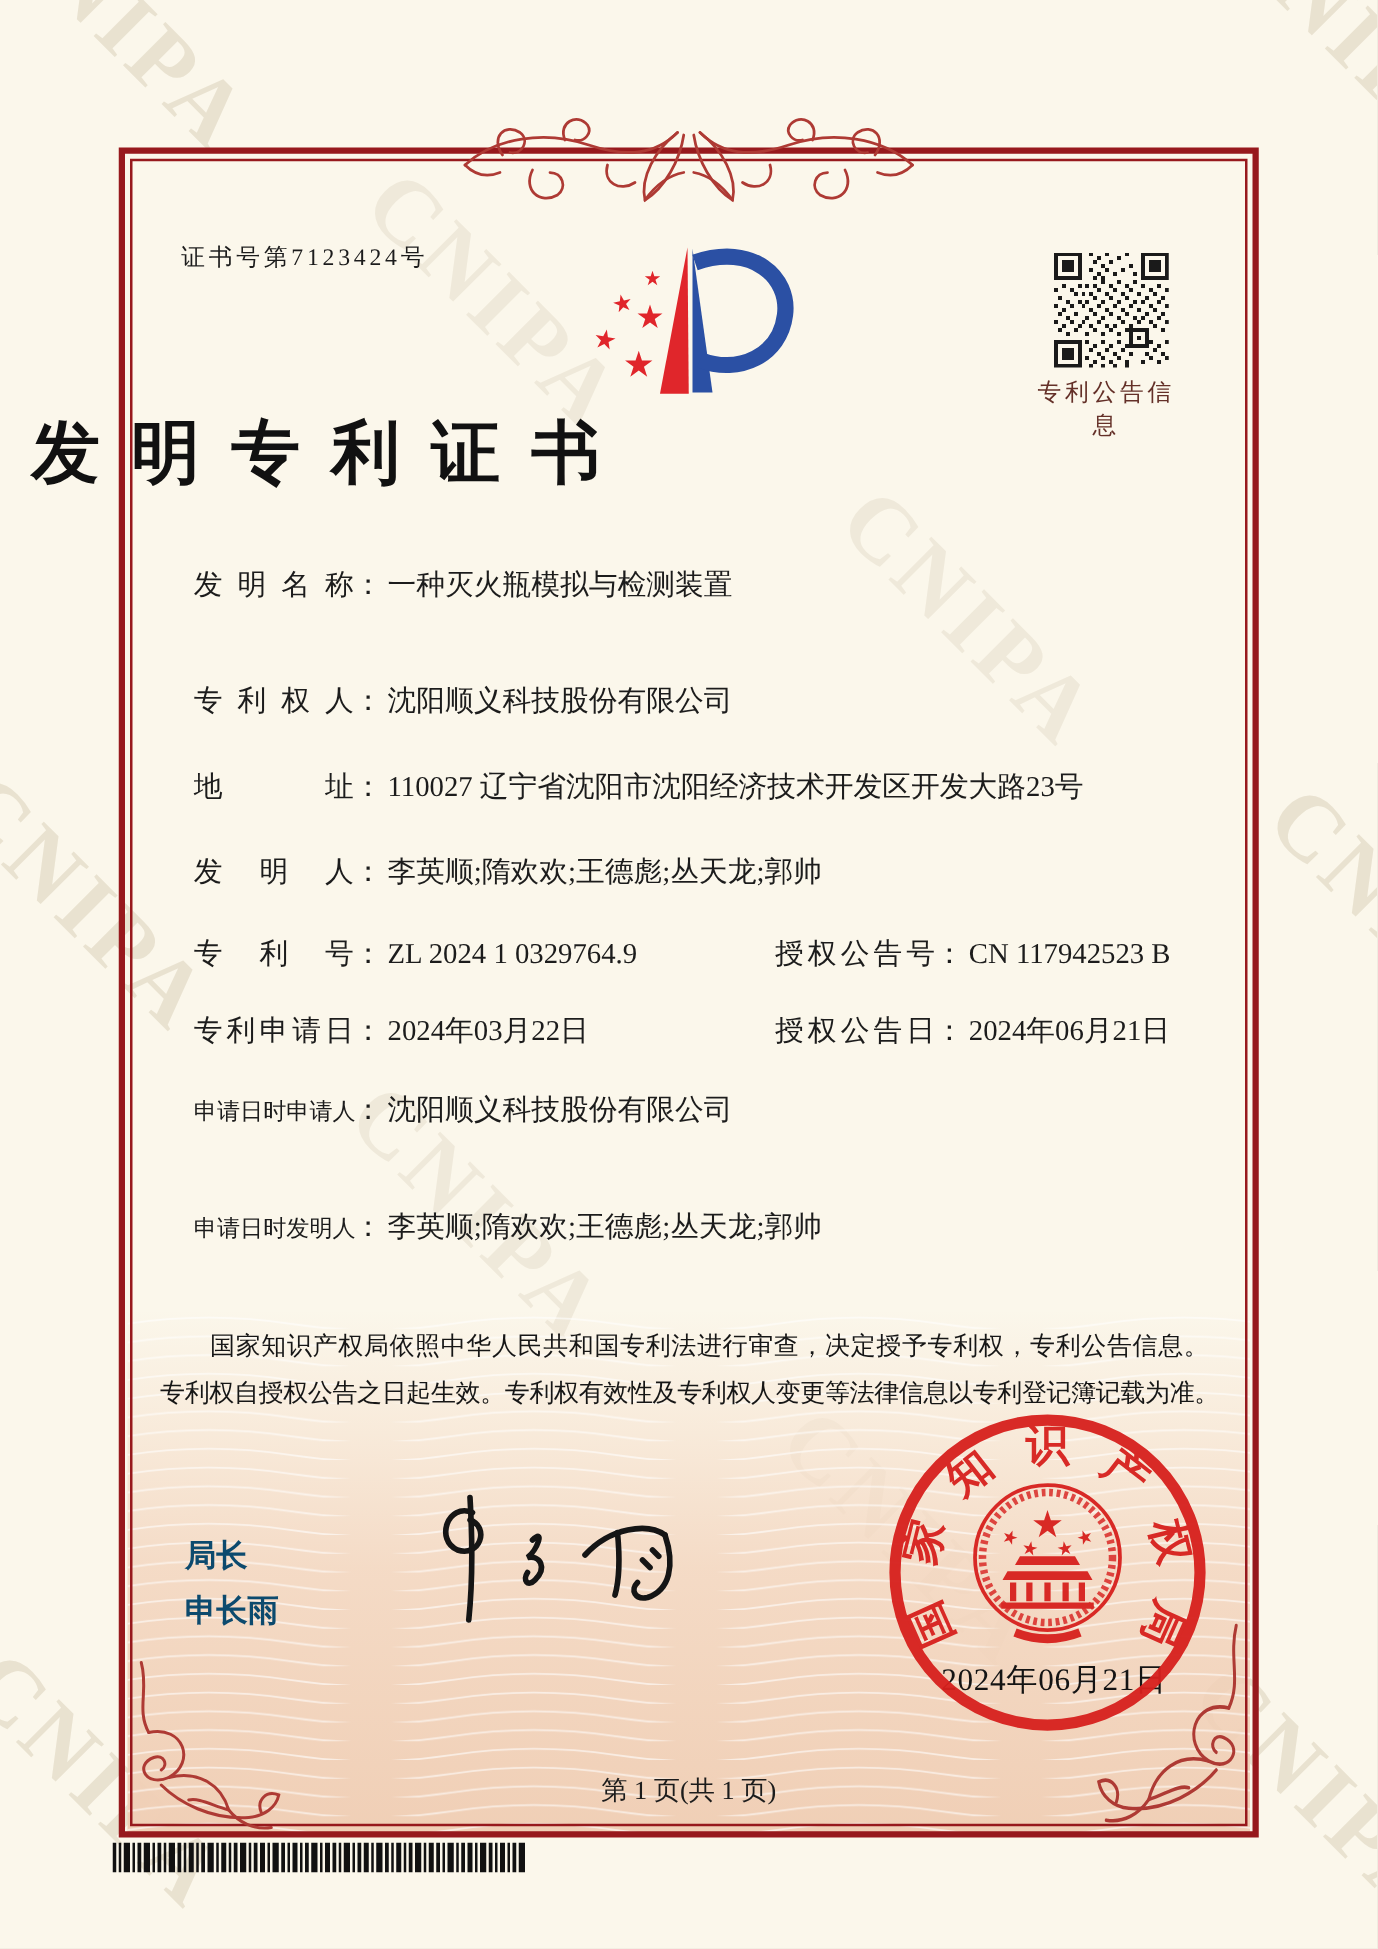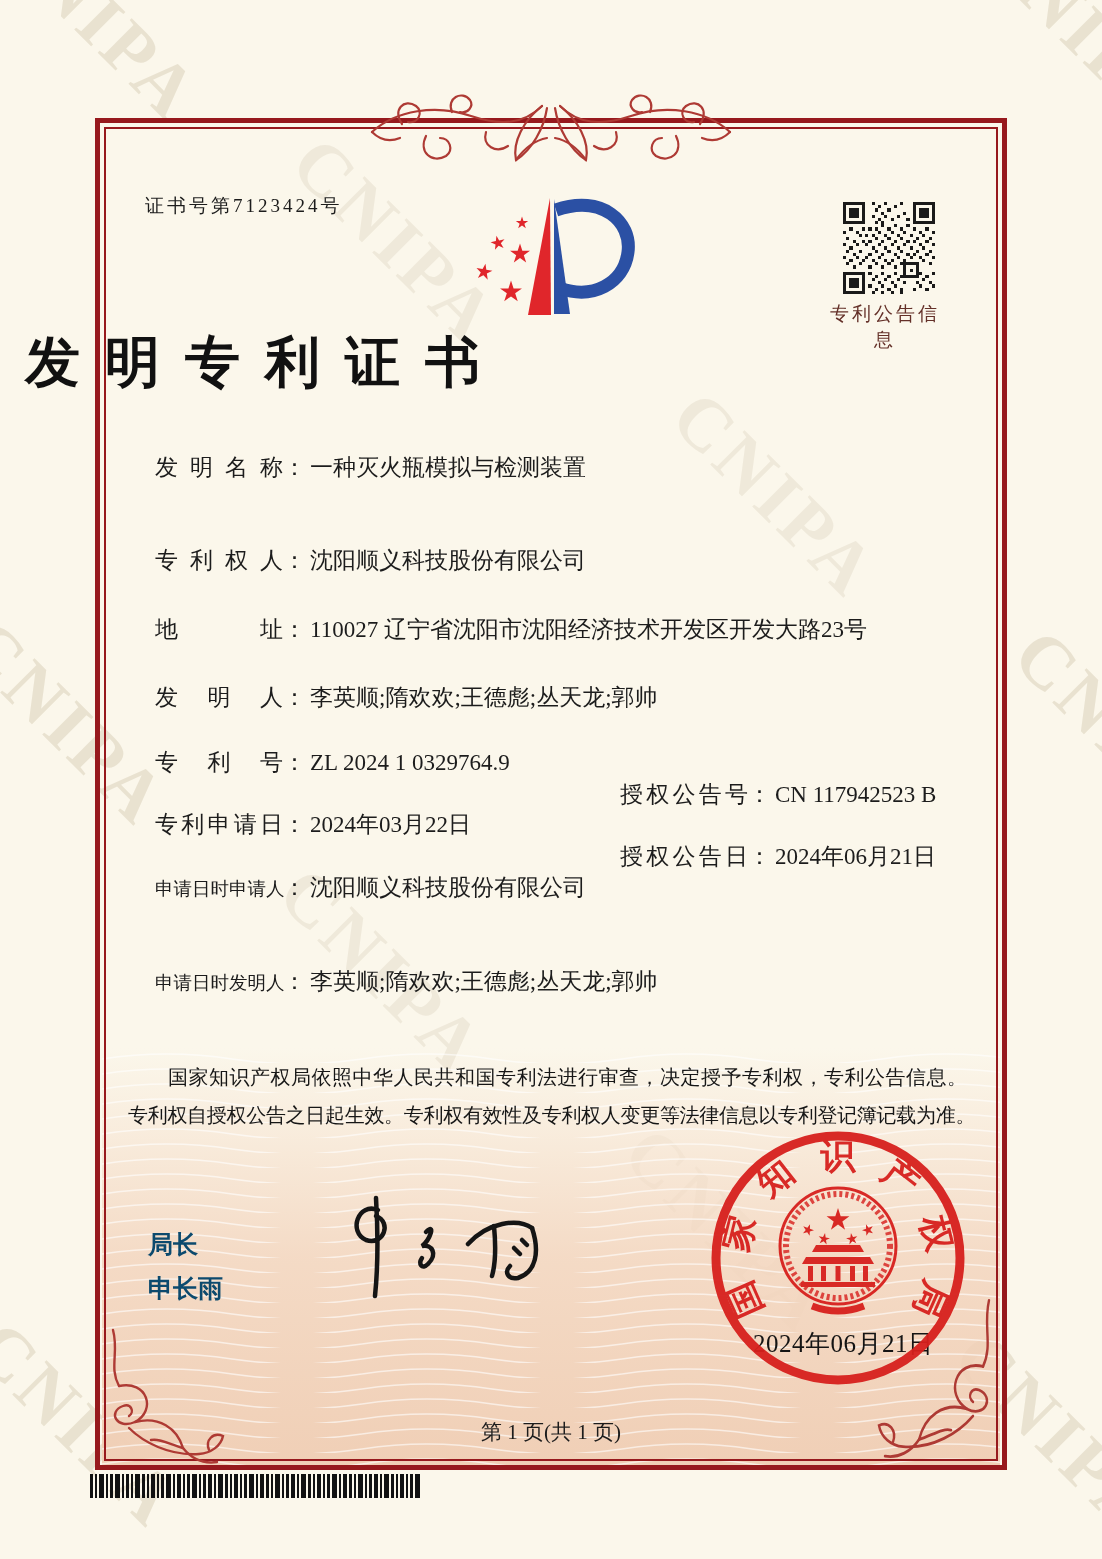--- a/index.html
+++ b/index.html
@@ -35,21 +35,21 @@
     font-size:19px; letter-spacing:3px; color:#643028; text-align:center;}
   .title{position:absolute; z-index:4; left:0; top:326px; width:100%; text-align:left;
     font-size:55px; font-weight:bold; letter-spacing:25px; text-indent:25px; color:#111;}
   
   .row{position:absolute; z-index:4; left:155px; right:96px; font-size:23px; white-space:nowrap;}
   .flabel{display:inline-block; width:128px; text-align:justify; text-align-last:justify;
     white-space:nowrap; vertical-align:baseline;}
   .flabel.long{font-size:18.5px; letter-spacing:0;}
   .colon{display:inline-block;}
   .fvalue{margin-left:4px;}
-  .rcol{position:absolute; left:465px; top:0; white-space:nowrap;margin-top:32px;}
+  .rcol{position:absolute; left:465px; top:0; white-space:nowrap;}
   
   .statement{position:absolute; z-index:4; left:128px; top:1058px; width:850px;
     font-size:20px; line-height:38px; color:#161616;}
   .statement .l1{text-indent:2em; white-space:nowrap; letter-spacing:.5px;}
   .statement .l2{white-space:nowrap; letter-spacing:-.3px;}
   
   .sig-title,.sig-name{position:absolute; z-index:4; left:148px;
     font-family:"Liberation Sans","DejaVu Sans",sans-serif; font-weight:600; font-size:25px; color:#0c4a6e;}
   .sig-title{top:1228px;} .sig-name{top:1272px;}
   .sig-hand{position:absolute; z-index:4; left:318px; top:1192px;}

